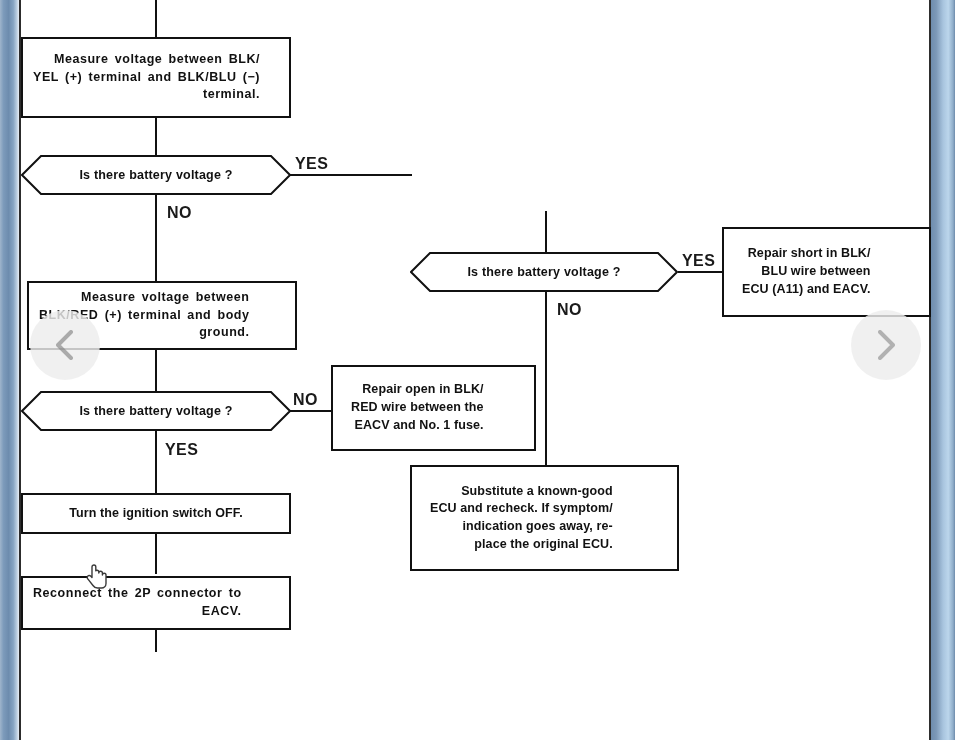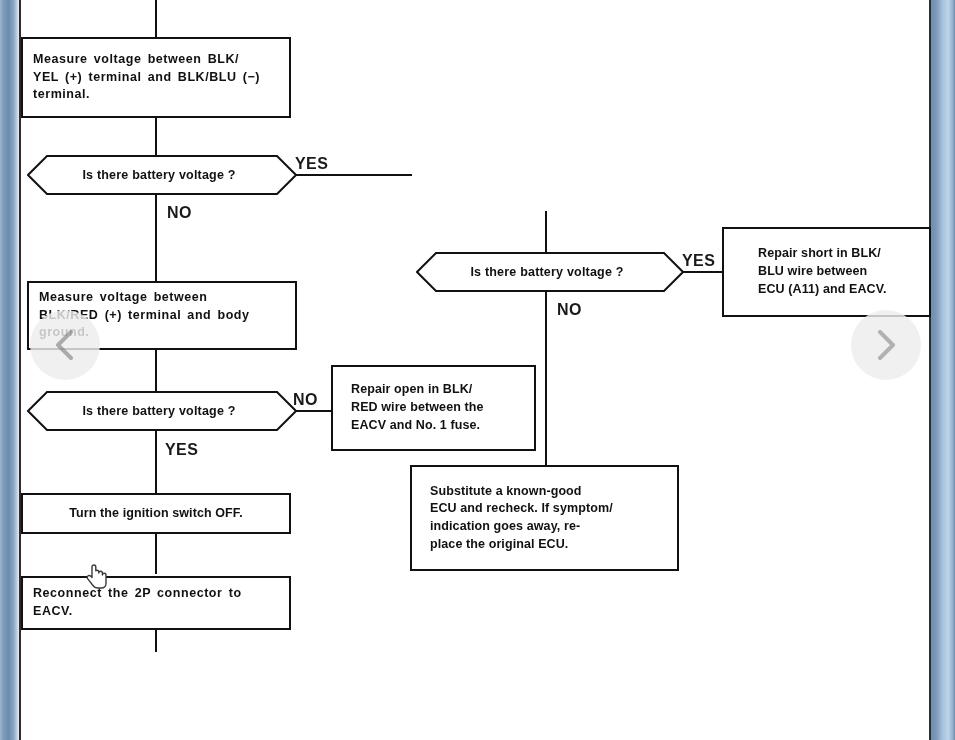--- a/index.html
+++ b/index.html
@@ -71,29 +71,29 @@
     z-index: 3;
   }
   .node .txt {
     font-size: 12.5px;
     font-weight: bold;
     color: #111111;
     line-height: 1.42;
     letter-spacing: 0.1px;
     white-space: pre-line;
     padding: 0 10px;
+    text-align: right;
   }
   .node.pad-left .txt { padding-left: 18px; }
   .node.justify .txt { letter-spacing: 0.55px; word-spacing: 2.2px; }
 
   
   .hex {
     position: absolute;
     z-index: 3;
-    padding-left: 6px;
   }
   .hex svg { display: block; }
   .hex .hextxt {
     position: absolute;
     left: 0; top: 0;
     width: 100%; height: 100%;
     display: flex;
     align-items: center;
     justify-content: center;
     font-size: 12.5px;
@@ -194,21 +194,21 @@
 
     <div class="hex" style="left:389px; top:252px; width:268px; height:40px;">
       <svg width="268" height="40" viewBox="0 0 268 40" aria-hidden="true">
         <polygon points="20,1 248,1 267,20 248,39 20,39 1,20" fill="#ffffff" stroke="#111111" stroke-width="2"></polygon>
       </svg>
       <span class="hextxt">Is there battery voltage ?</span>
     </div>
     <span class="lbl" style="left:661px; top:252px;">YES</span>
     <span class="lbl" style="left:536px; top:301px;">NO</span>
 
-    <div class="node pad-left" style="left:701px; top:227px; width:209px; height:90px;padding-left:16px;">
+    <div class="node pad-left" style="left:701px; top:227px; width:209px; height:90px;">
       <span class="txt">Repair short in BLK/
 BLU wire between
 ECU (A11) and EACV.</span>
     </div>
 
     <div class="node justify" style="left:6px; top:281px; width:270px; height:69px;">
       <span class="txt">Measure   voltage   between
 BLK/RED  (+)  terminal  and  body
 ground.</span>
     </div>

